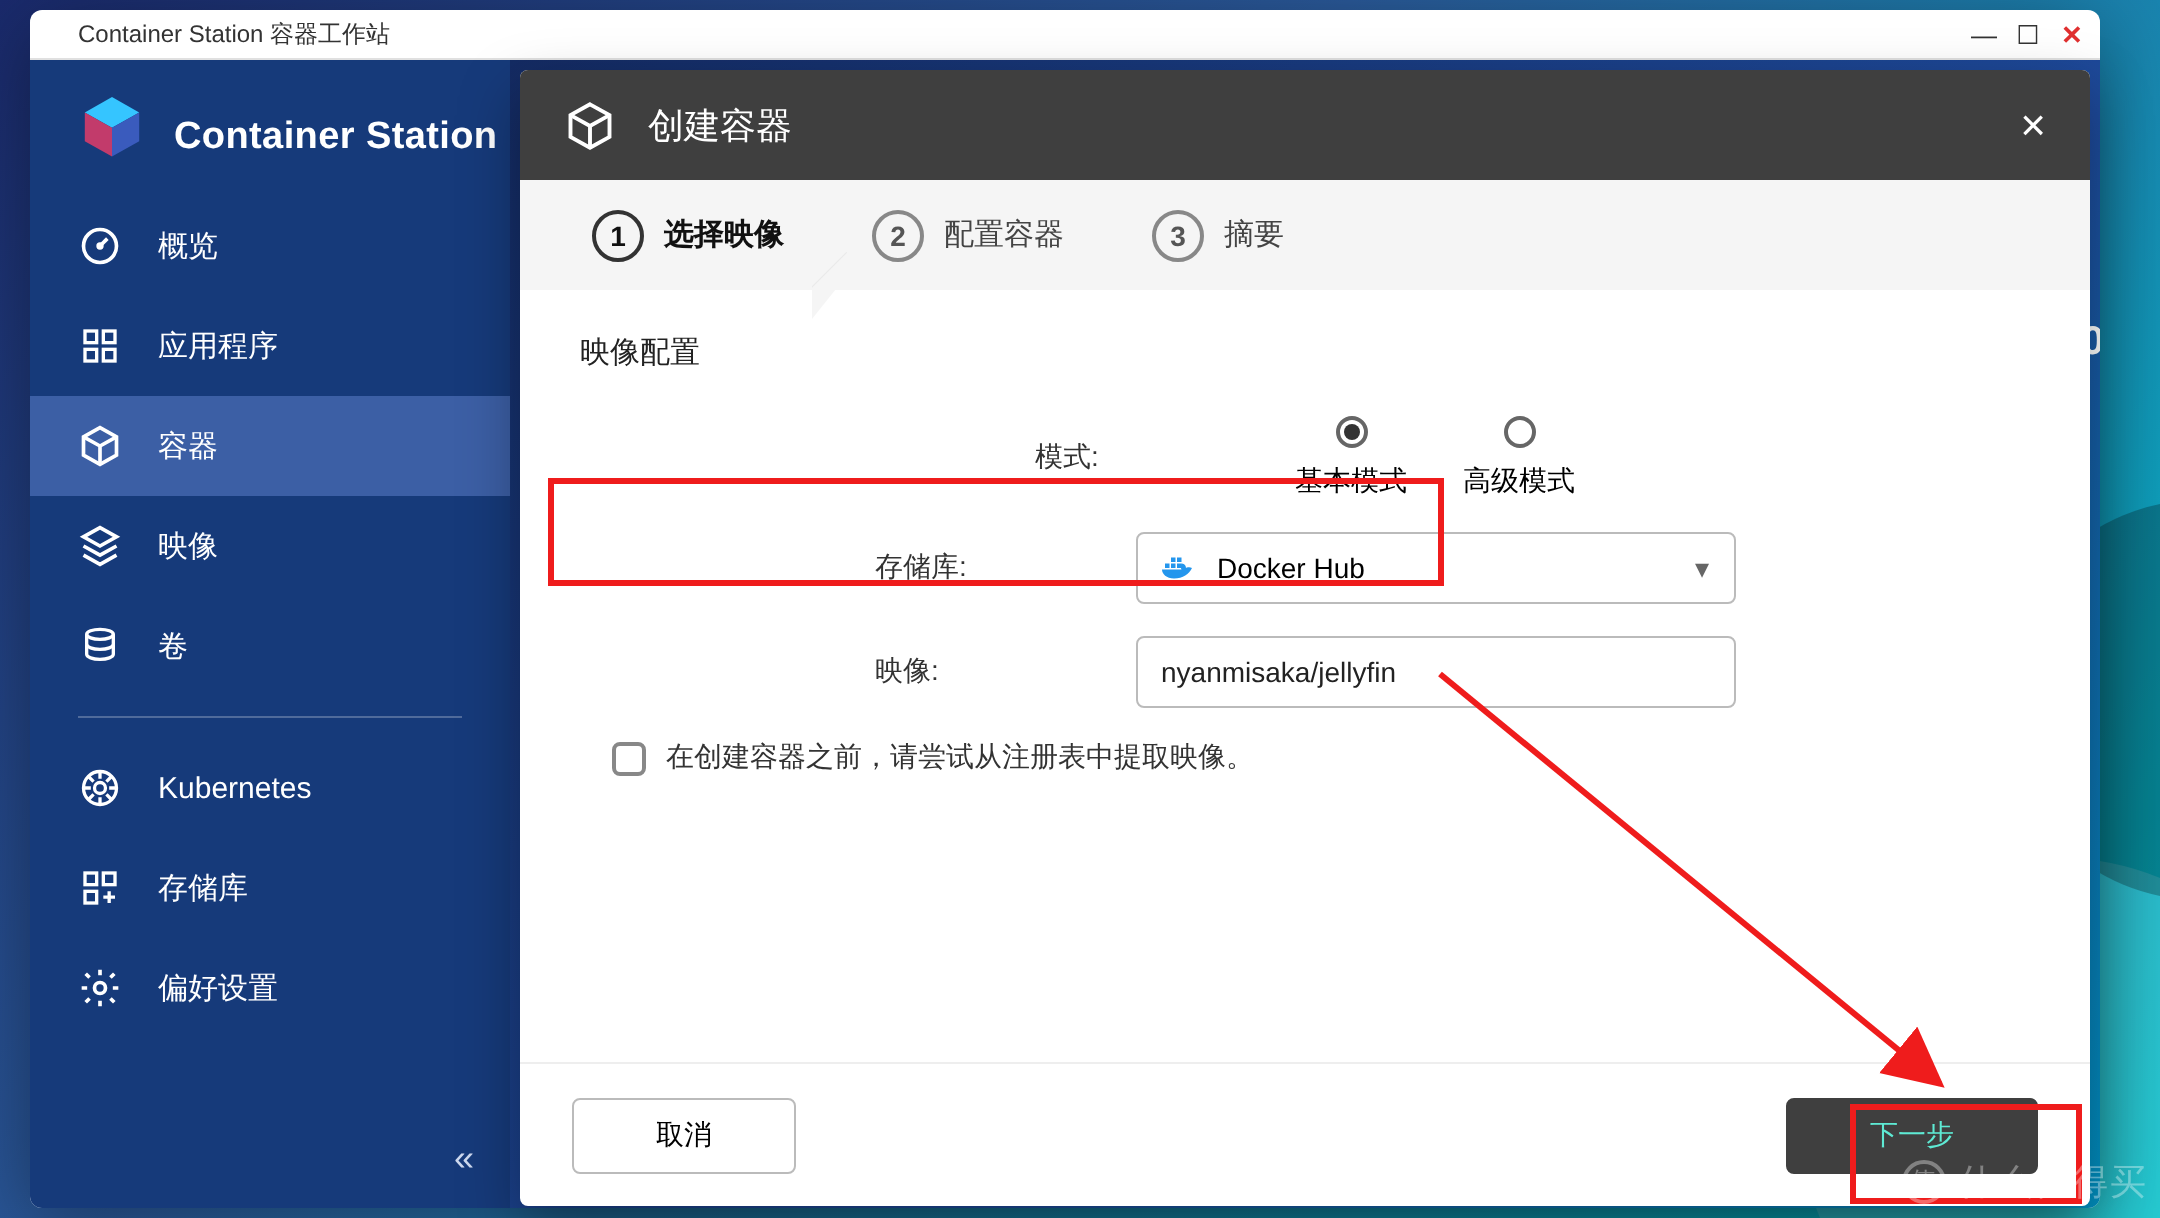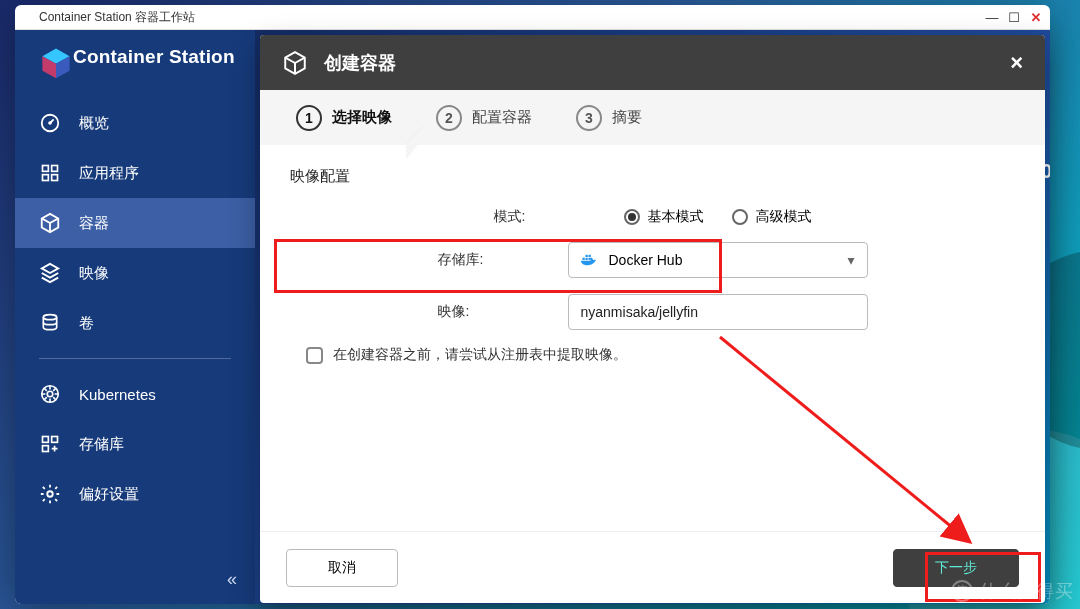--- a/index.html
+++ b/index.html
@@ -14,53 +14,53 @@
 .win { position:absolute; left:15px; top:5px; width:1035px; height:599px; border-radius:6px; overflow:hidden; box-shadow:0 8px 40px rgba(0,0,0,.4); display:flex; flex-direction:column; }
 .titlebar { height:25px; background:#fff; border-bottom:1px solid #e0e0e0; display:flex; align-items:center; padding:0 6px 0 24px; font-size:12px; color:#333; }
 .titlebar .spacer { flex:1; }
 .tbtn { width:16px; height:16px; margin-left:6px; display:flex; align-items:center; justify-content:center; font-size:13px; }
 .tbtn.close { color:#e03030; font-weight:bold; }
 
 .content { flex:1; display:flex; position:relative; background:#fff; }
 
 
 .sidebar { width:240px; background:#163a7a; color:#fff; display:flex; flex-direction:column; padding:16px 0 0 0; position:relative; }
-.logo-row { display:flex; align-items:flex-start; padding:0 24px 18px 24px; }
+.logo-row { display:flex; align-items:flex-end; gap:14px; padding:0 24px 18px 24px; }
 .logo-cube { width:34px; height:34px; }
 .logo-text { font-size:19px; font-weight:600; letter-spacing:.2px; white-space:nowrap; }
 
 .nav-item { display:flex; align-items:center; gap:18px; height:50px; padding:0 24px; font-size:15px; cursor:pointer; }
 .nav-item.active { background:#3c5fa5; }
 .nav-divider { height:1px; margin:10px 24px; background:rgba(255,255,255,.25); }
 .nav-icon { width:22px; height:22px; display:flex; align-items:center; justify-content:center; }
 .collapse { position:absolute; bottom:14px; right:18px; color:#cdd9ef; font-size:18px; }
 
 
 .canvas { flex:1; position:relative; background:linear-gradient(135deg,#142b63,#1e4a9b 60%,#0090c0); }
 .canvas .zero { position:absolute; top:130px; right:-2px; color:#fff; font-size:20px; font-weight:600; }
 
 
 .modal { position:absolute; left:260px; top:35px; width:785px; height:568px; background:#fff; border-radius:4px; box-shadow:0 12px 30px rgba(0,0,0,.35); display:flex; flex-direction:column; overflow:hidden; }
-.modal-head { height:55px; background:#3f3f3f; color:#fff; display:flex; align-items:center; padding:0 22px; gap:16px; font-size:18px; font-weight:700; }
+.modal-head { height:55px; background:#3f3f3f; color:#fff; display:flex; align-items:center; padding:0 22px; gap:16px; font-size:18px; font-weight:400; }
 .modal-head .x { margin-left:auto; font-size:22px; cursor:pointer; }
 
 .steps { height:55px; background:#f5f5f5; display:flex; align-items:center; padding:0 0 0 14px; font-size:15px; color:#444; }
 .step { display:flex; align-items:center; gap:10px; padding:0 22px; }
 .step-n { width:26px; height:26px; border:2px solid #888; border-radius:50%; display:flex; align-items:center; justify-content:center; font-size:14px; font-weight:600; color:#555; }
 .step.active .step-n { border-color:#333; color:#111; }
 .step.active { font-weight:600; color:#111; position:relative; }
 .step.active::after { content:""; position:absolute; height:55px; right:-14px; top:0; width:22px; background:linear-gradient(135deg,#f5f5f5 49%,#eaeaea 50%,#f5f5f5 51%);
   clip-path:polygon(0 0,100% 50%,0 100%); }
 
 .modal-body { flex:1; padding:22px 30px 0 30px; position:relative; }
 .section-title { font-size:15px; color:#222; margin-bottom:22px; }
 .form-row { display:flex; align-items:center; margin-bottom:16px;justify-content:center; }
 .label { width:130px; color:#333; font-size:14px; }
 .radio-group { display:flex; gap:28px; }
-.radio { display:flex; align-items:center; gap:8px; font-size:14px; cursor:pointer; }
+.radio { display:flex; align-items:center; gap:8px; font-size:14px; cursor:pointer;flex-direction:column; }
 .r-dot { width:16px; height:16px; border:2px solid #666; border-radius:50%; display:flex; align-items:center; justify-content:center; }
 .r-dot.sel::after { content:""; width:8px; height:8px; background:#333; border-radius:50%; }
 
 .select { width:300px; height:36px; border:1px solid #bbb; border-radius:4px; display:flex; align-items:center; padding:0 12px; gap:10px; font-size:14px; cursor:pointer; position:relative; }
 .select .caret { margin-left:auto; color:#666; }
 .docker-ico { width:18px; height:14px; }
 
 .text-input { width:300px; height:36px; border:1px solid #bbb; border-radius:4px; padding:0 12px; font-size:14px; color:#222; outline:none; }
 
 .checkbox-row { display:flex; align-items:center; gap:10px; margin-top:4px; padding-left:16px; }

